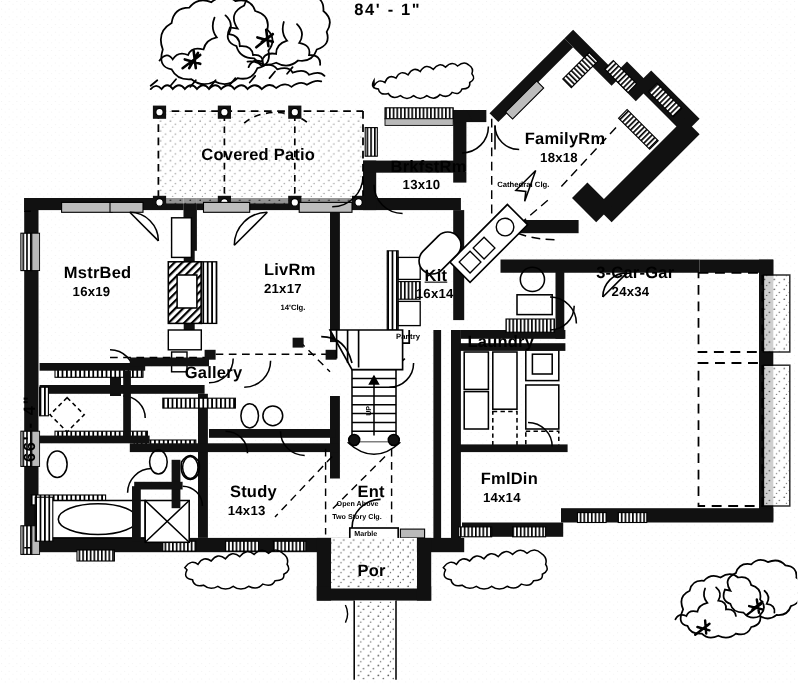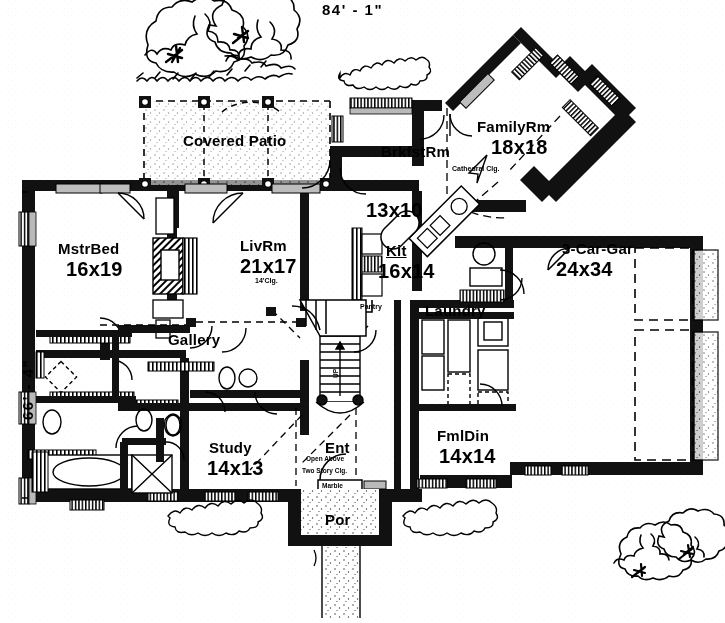--- a/index.html
+++ b/index.html
@@ -1,21 +1,21 @@
 <!DOCTYPE html>
 <html><head>
 <meta charset="utf-8">
 <style>
   html,body{margin:0;padding:0;background:#ffffff;}
   body{font-family:"Liberation Sans",sans-serif;}
   #plan{position:relative;width:725px;height:623px;background:#fefefe;overflow:hidden;}
   #plan svg{position:absolute;top:0;left:0;}
   .lbl{position:absolute;color:#000;font-family:"Liberation Sans",sans-serif;font-weight:bold;text-align:center;white-space:nowrap;line-height:1.05;letter-spacing:.2px;}
   .rm-name{font-size:15px;}
-  .rm-dim{font-size:20px;}
+  .rm-dim{font-size:12px;}
   .rm-sm{font-size:7px;letter-spacing:0;}
   .rm-tiny{font-size:6.5px;letter-spacing:0;}
   .dimtxt{font-size:15px;font-weight:bold;letter-spacing:1.5px;}
   .vert{transform:rotate(-90deg);transform-origin:left top;}
 </style>
 </head>
 <body>
 
 <div id="plan">
 
@@ -427,22 +427,22 @@
 
 <div class="lbl rm-name" style="left:183px;top:133px;">Covered Patio</div>
 
 <div class="lbl rm-name" style="left:58px;top:241px;">MstrBed</div>
 <div class="lbl rm-dim" style="left:66px;top:259px;">16x19</div>
 
 <div class="lbl rm-name" style="left:240px;top:238px;">LivRm</div>
 <div class="lbl rm-dim" style="left:240px;top:256px;">21x17</div>
 <div class="lbl rm-sm" style="left:255px;top:277px;">14'Clg.</div>
 
-<div class="lbl rm-name" style="left:355px;top:144px;margin-left:26px;">BrkfstRm</div>
-<div class="lbl rm-dim" style="left:366px;top:162px;margin-top:38px;">13x10</div>
+<div class="lbl rm-name" style="left:355px;top:144px;">BrkfstRm</div>
+<div class="lbl rm-dim" style="left:366px;top:162px;">13x10</div>
 
 <div class="lbl rm-name" style="left:477px;top:119px;">FamilyRm</div>
 <div class="lbl rm-dim" style="left:491px;top:137px;">18x18</div>
 <div class="lbl rm-sm" style="left:452px;top:165px;">Cathedral Clg.</div>
 
 <div class="lbl rm-name" style="left:386px;top:243px;text-decoration:underline;">Kit</div>
 <div class="lbl rm-dim" style="left:378px;top:261px;">16x14</div>
 
 <div class="lbl rm-sm" style="left:360px;top:303px;">Pantry</div>
 <div class="lbl rm-name" style="left:425px;top:303px;">Laundry</div>
@@ -453,20 +453,20 @@
 <div class="lbl rm-dim" style="left:207px;top:458px;">14x13</div>
 
 <div class="lbl rm-name" style="left:325px;top:440px;">Ent</div>
 <div class="lbl rm-tiny" style="left:306px;top:456px;">Open Above</div>
 <div class="lbl rm-tiny" style="left:302px;top:468px;">Two Story Clg.</div>
 <div class="lbl rm-tiny" style="left:322px;top:483px;">Marble</div>
 
 <div class="lbl rm-name" style="left:437px;top:428px;">FmlDin</div>
 <div class="lbl rm-dim" style="left:439px;top:446px;">14x14</div>
 
-<div class="lbl rm-name" style="left:542px;top:241px;margin-left:20px;">3-Car-Gar</div>
+<div class="lbl rm-name" style="left:542px;top:241px;">3-Car-Gar</div>
 <div class="lbl rm-dim" style="left:556px;top:259px;">24x34</div>
 
 <div class="lbl rm-name" style="left:325px;top:512px;">Por</div>
 
 <div class="lbl rm-tiny" style="left:333px;top:378px;transform:rotate(-90deg);transform-origin:left top;">UP</div>
 
 </div>
 
 </body></html>

